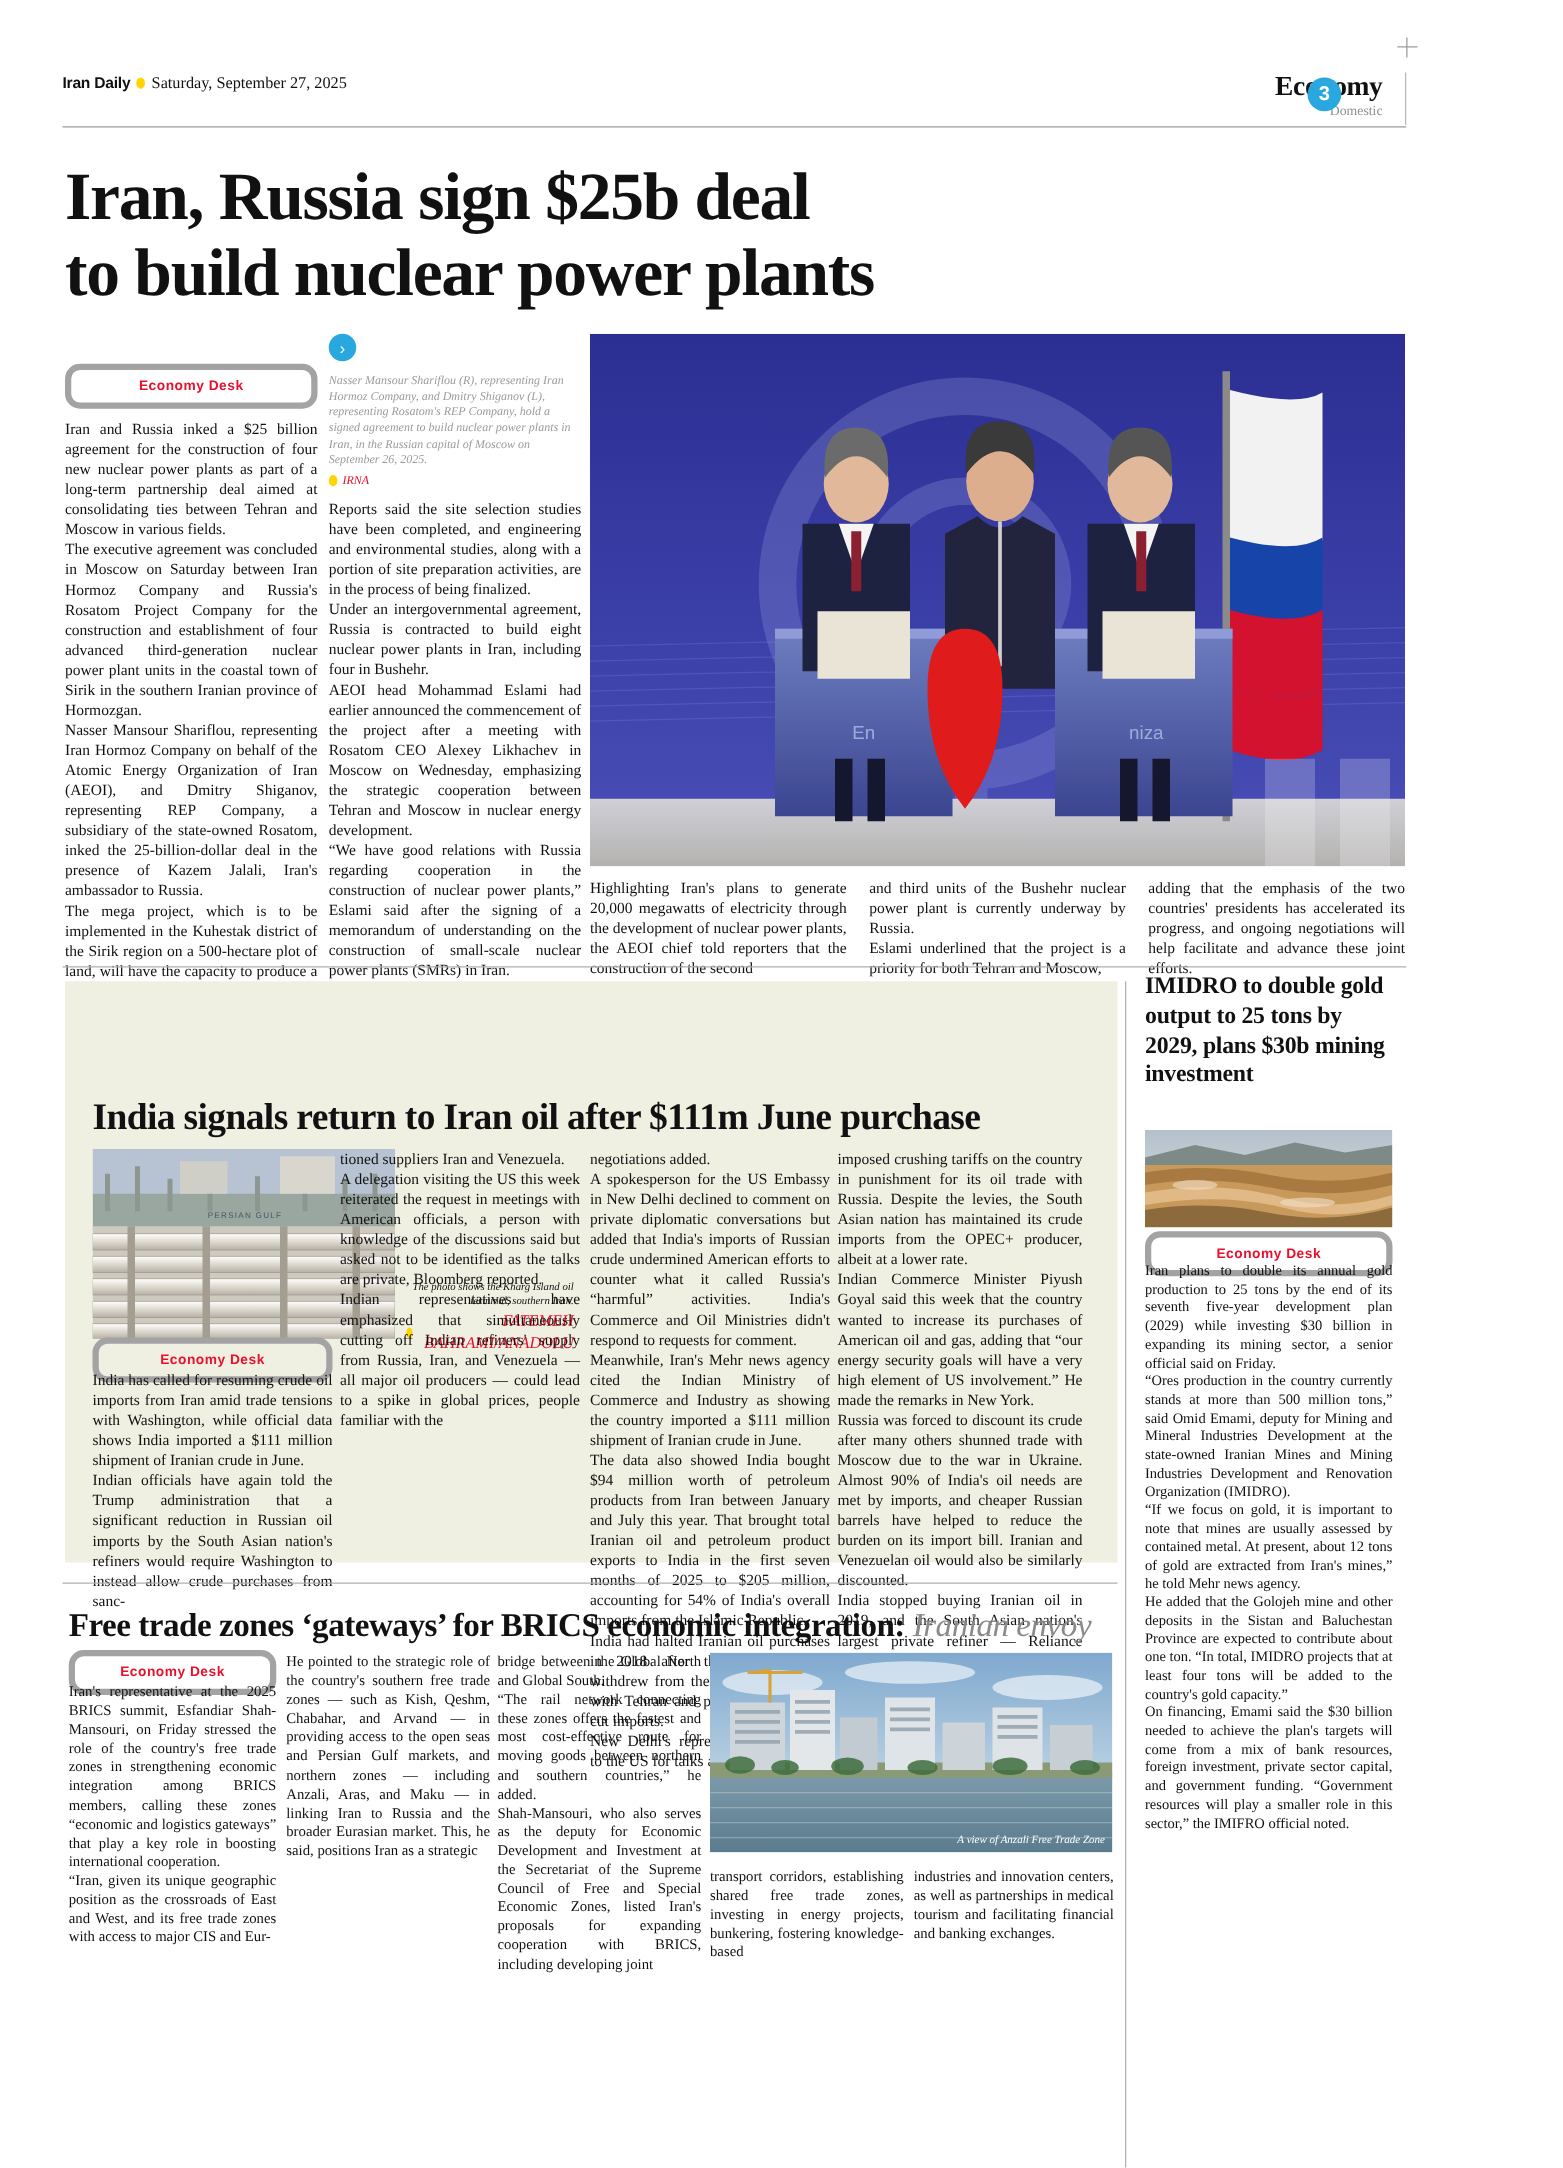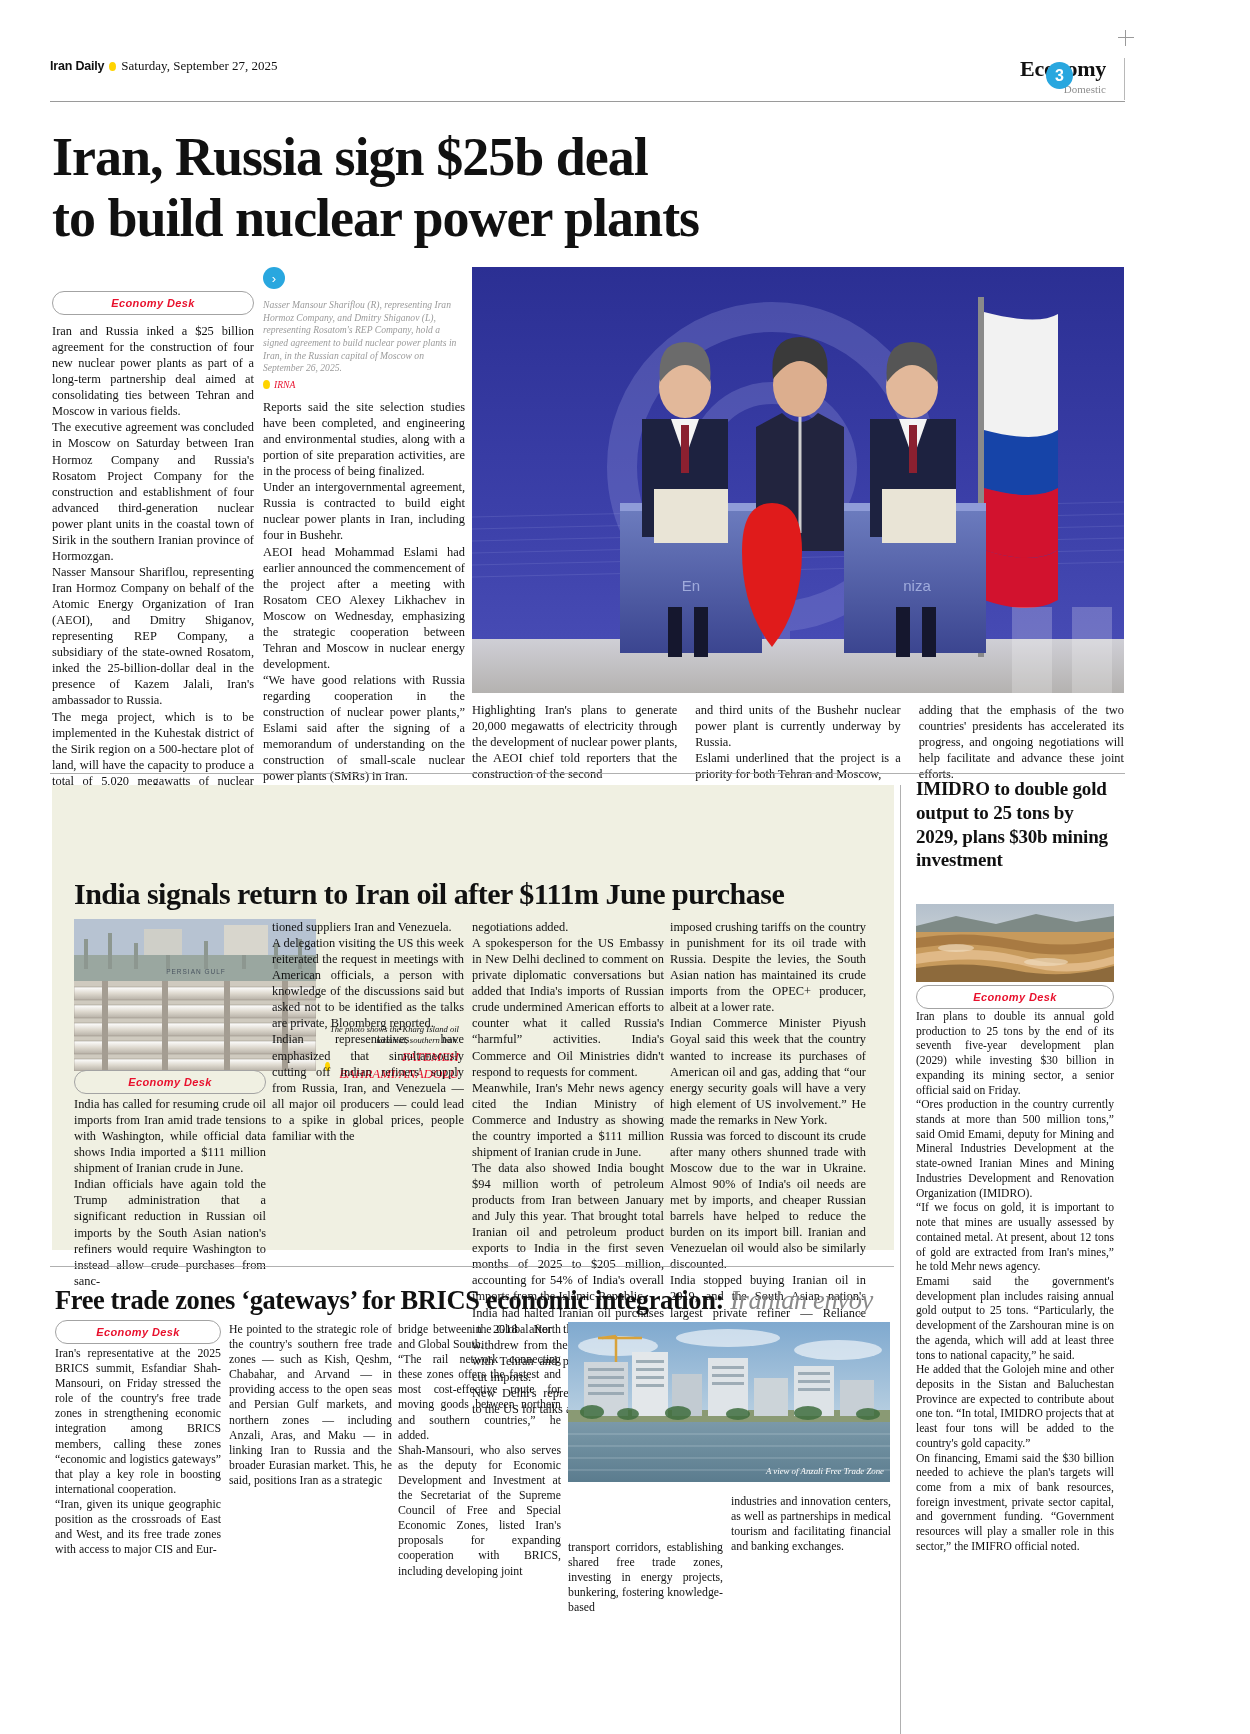--- a/index.html
+++ b/index.html
@@ -41,24 +41,24 @@
   .rule-main { position:absolute; left:50px; top:101px; width:1075px; height:1px; background:#9a9a9a; }
 
   
   .lead-head {
     position:absolute; left:52px; top:127px; width:1000px;
     font-size:54px; font-weight:bold; line-height:1.13; letter-spacing:-1px;
   }
 
   
   .desk-pill {
-    border:1px solid #a3a3a3; border-radius:12px; height:24px;
+    border:5px solid #a3a3a3; border-radius:12px; height:36px;
     display:flex; align-items:center; justify-content:center;
     font-family:"Liberation Sans", sans-serif; font-weight:bold;
-    font-size:11px; color:#e8112d; letter-spacing:0.4px;font-style:italic;
+    font-size:11px; color:#e8112d; letter-spacing:0.4px;
   }
 
   
   .body-txt { font-size:12.4px; line-height:1.295; text-align:justify; hyphens:auto; }
   .body-txt p { margin:0; }
 
   
   .a1-c1 { position:absolute; left:52px; top:291px; width:202px; }
   .a1-c1 .body-txt { margin-top:8px; }
   .a1-c2 { position:absolute; left:263px; top:267px; width:202px; }
@@ -124,21 +124,21 @@
   .a3-head em { font-style:italic; color:#8a8a8a; font-weight:normal; }
   .a3-pill { position:absolute; left:55px; top:1320px; width:166px; }
   .a3-c1 { position:absolute; left:55px; top:1346px; width:166px; }
   .a3-c2 { position:absolute; left:229px; top:1322px; width:163px; }
   .a3-c3 { position:absolute; left:398px; top:1322px; width:163px; }
   .a3-photo { position:absolute; left:568px; top:1322px; width:322px; height:160px; overflow:hidden; }
   .a3-photocap {
     position:absolute; left:568px; top:1466px; width:322px; text-align:right;
     font-size:8.8px; font-style:italic; color:#fff; padding-right:6px;
   }
-  .a3-c4 { position:absolute; left:568px; top:1540px; width:155px; }
+  .a3-c4 { position:absolute; left:568px; top:1494px; width:155px; }
   .a3-c5 { position:absolute; left:731px; top:1494px; width:160px; }
   .a3 .body-txt { font-size:11.8px; line-height:1.28; }
 </style>
 </head>
 <body>
 
 <div class="page">
 
   <div class="cropmark"></div>
 
@@ -425,21 +425,20 @@
     </svg>
   </div>
   <div class="side-pill">
     <div class="desk-pill">Economy  Desk</div>
   </div>
   <div class="side-body">
     <div class="body-txt">
         <p>Iran plans to double its annual gold production to 25 tons by the end of its seventh five-year development plan (2029) while investing $30 billion in expanding its mining sector, a senior official said on Friday.</p>
         <p>“Ores production in the country currently stands at more than 500 million tons,” said Omid Emami, deputy for Mining and Mineral Industries Development at the state-owned Iranian Mines and Mining Industries Development and Renovation Organization (IMIDRO).</p>
         <p>“If we focus on gold, it is important to note that mines are usually assessed by contained metal. At present, about 12 tons of gold are extracted from Iran's mines,” he told Mehr news agency.</p>
-        <p>Emami said the government's development plan includes raising annual gold output to 25 tons. “Particularly, the development of the Zarshouran mine is on the agenda, which will add at least three tons to national capacity,” he said.</p>
         <p>He added that the Golojeh mine and other deposits in the Sistan and Baluchestan Province are expected to contribute about one ton. “In total, IMIDRO projects that at least four tons will be added to the country's gold capacity.”</p>
         <p>On financing, Emami said the $30 billion needed to achieve the plan's targets will come from a mix of bank resources, foreign investment, private sector capital, and government funding. “Government resources will play a smaller role in this sector,” the IMIFRO official noted.</p>
       </div>
   </div>
 
   <div class="rule-3"></div>
   <div class="a3">
     <h2 class="a3-head">
       <span>Free trade zones ‘gateways’ for BRICS economic integration:</span>
       <em>Iranian envoy</em>

